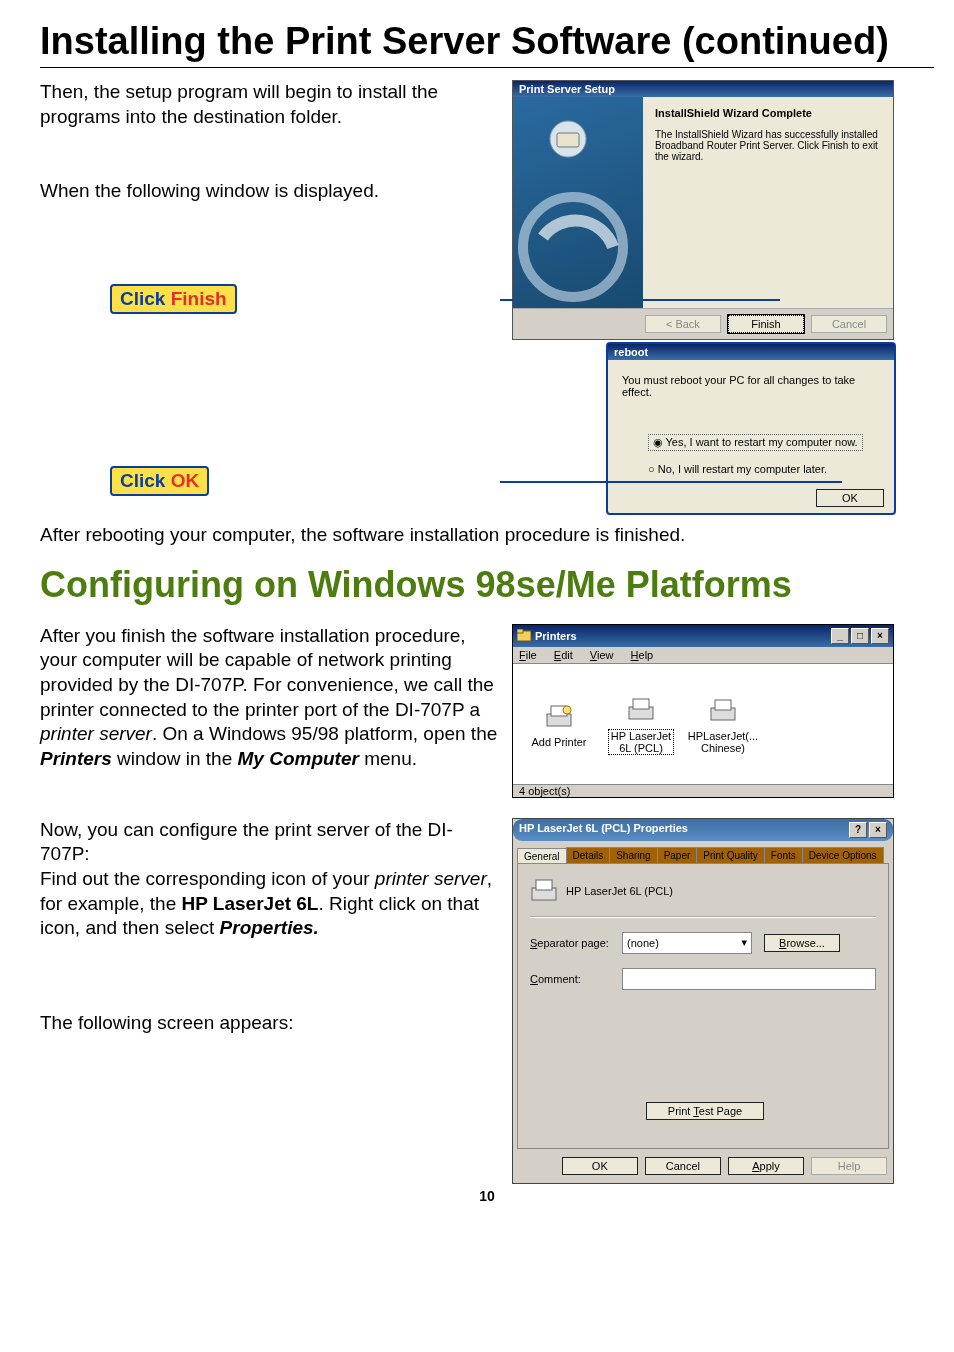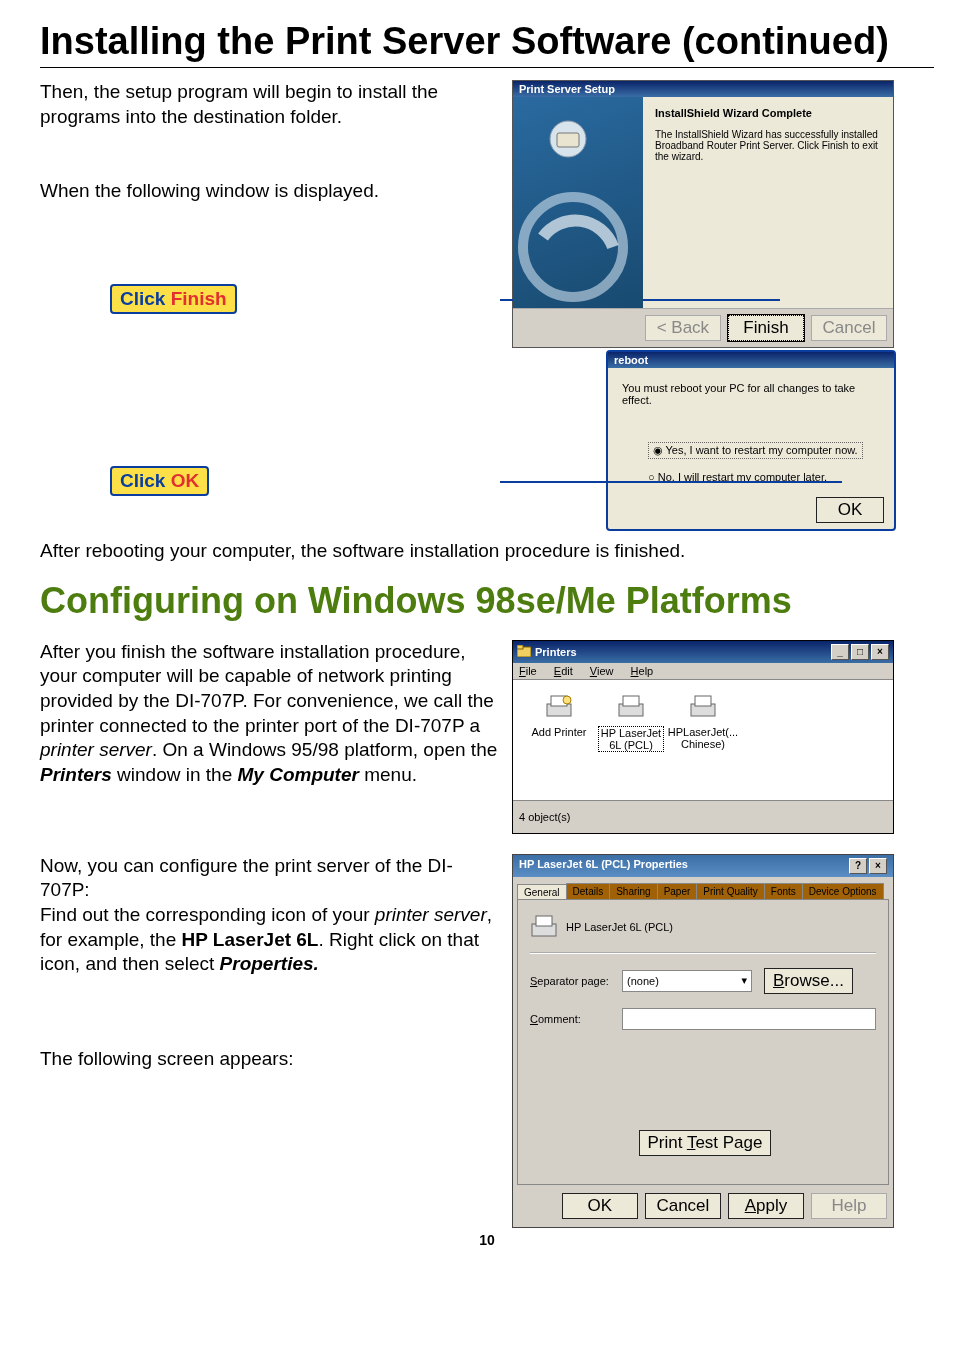--- a/index.html
+++ b/index.html
@@ -98,21 +98,21 @@
     padding: 6px;
     text-align: right;
     background: #d4d0c8;
   }
   .winbtn {
     display: inline-block;
     min-width: 58px;
     padding: 2px 8px;
     border: 1px solid #222;
     background: #ece9d8;
-    font-size: 17px;
+    font-size: 11px;
     text-align: center;
     margin-left: 4px;
   }
   .winbtn.disabled { color: #888; border-color:#aaa;}
   .winbtn.focus { border:1px dotted #000; outline:1px solid #000;}
   
   .reboot {
     border: 2px solid #0a3e9e;
     border-radius: 4px;
     width: 286px;
@@ -166,52 +166,53 @@
   .menubar {
     background: #d4d0c8;
     padding: 2px 6px;
     border-bottom: 1px solid #888;
   }
   .menubar span { margin-right: 14px; }
   .menubar u { text-decoration: underline; }
   .printers-body {
     padding: 10px;
     display: flex;
-    gap: 0;
+    gap: 10px;
     height: 100px;
-    align-items: flex-start;
+    align-items: center;
   }
   .p-icon {
     width: 72px;
     text-align: center;
     font-size: 11px;
   }
   .p-icon .icn { height:32px; margin-bottom:4px; display:flex; align-items:center; justify-content:center;}
   .p-icon.sel .lbl {
     border:1px dotted #000;
     display:inline-block;
     padding:0 2px;
   }
   .printers-status {
     border-top:1px solid #888;
     background:#d4d0c8;
-    padding:10px 6px;
+    padding:0 6px;
   }
   
   .props {
     width: 380px;
     border: 1px solid #444;
     background: #d4d0c8;
     font-family: Tahoma, sans-serif;
     font-size: 11px;
   }
   .props-title {
     background: linear-gradient(#3a6ea5,#5a8ec5);
     color:#fff; padding:3px 6px; font-weight:bold;
     display:flex;
+    border-radius:9px;
   }
   .tabs {
     display:flex;
     padding: 6px 4px 0 4px;
     font-size:10px;
   }
   .tab {
     padding:2px 6px;
     border:1px solid #888;
     border-bottom:none;

